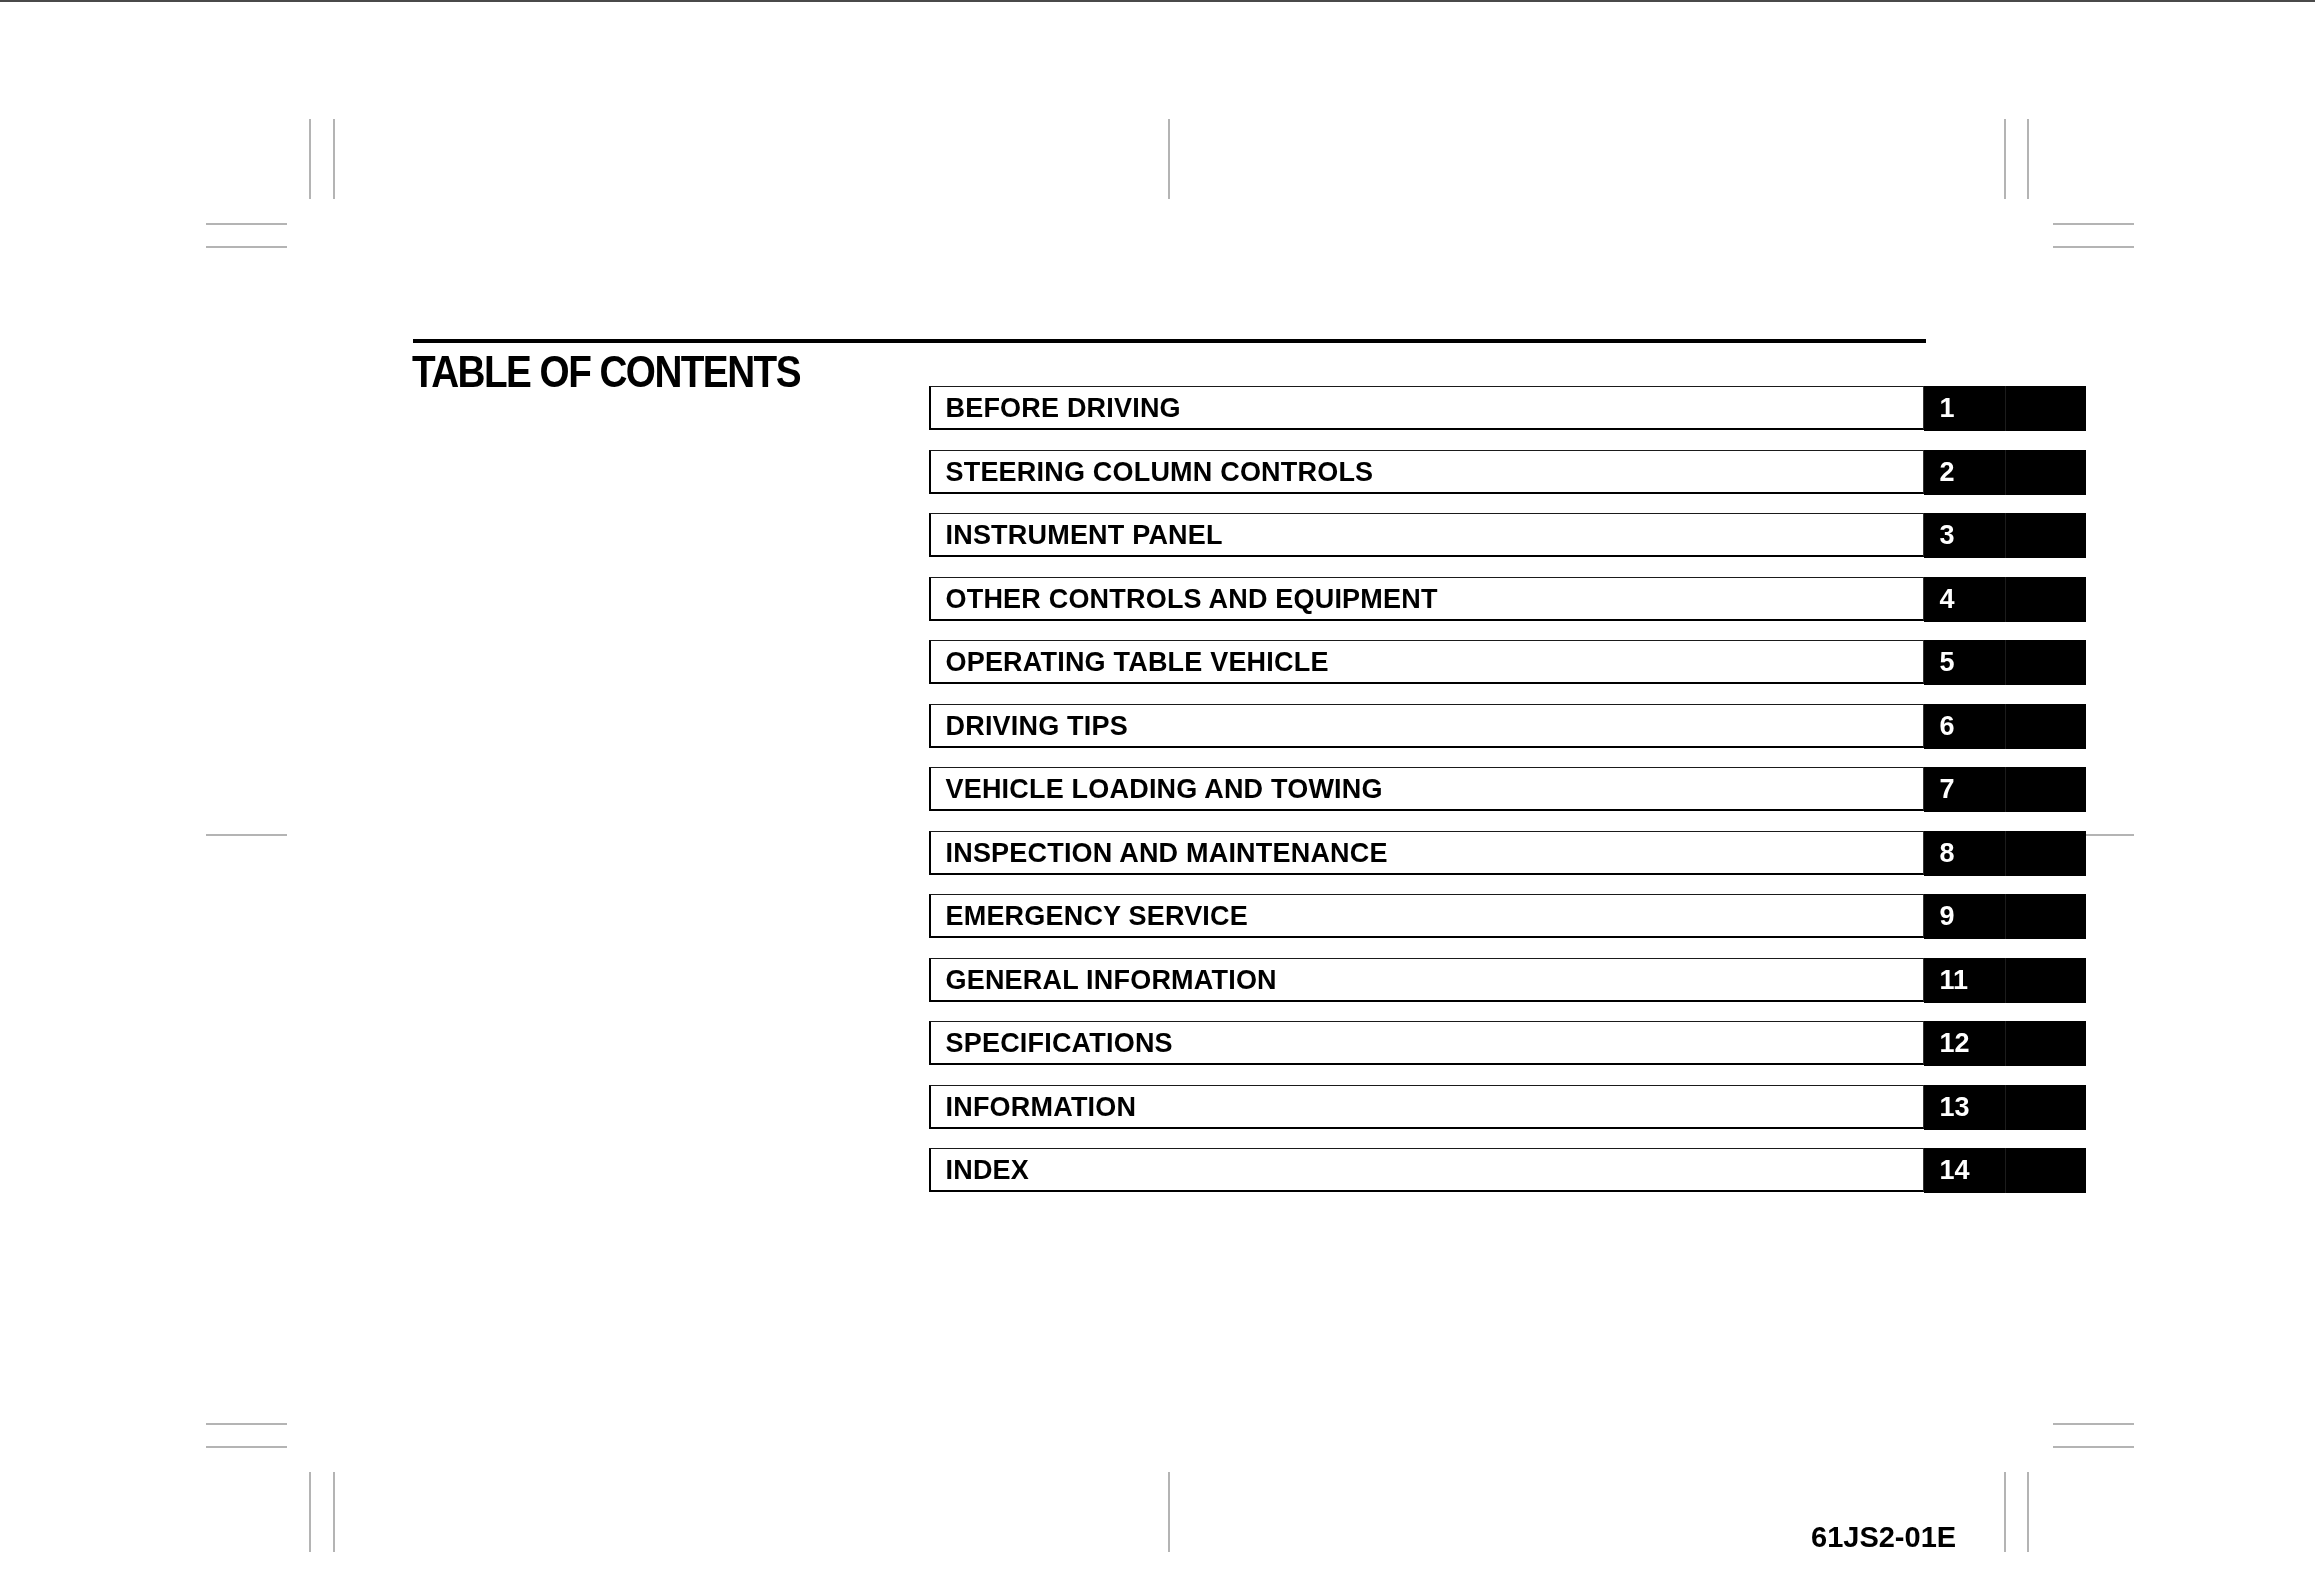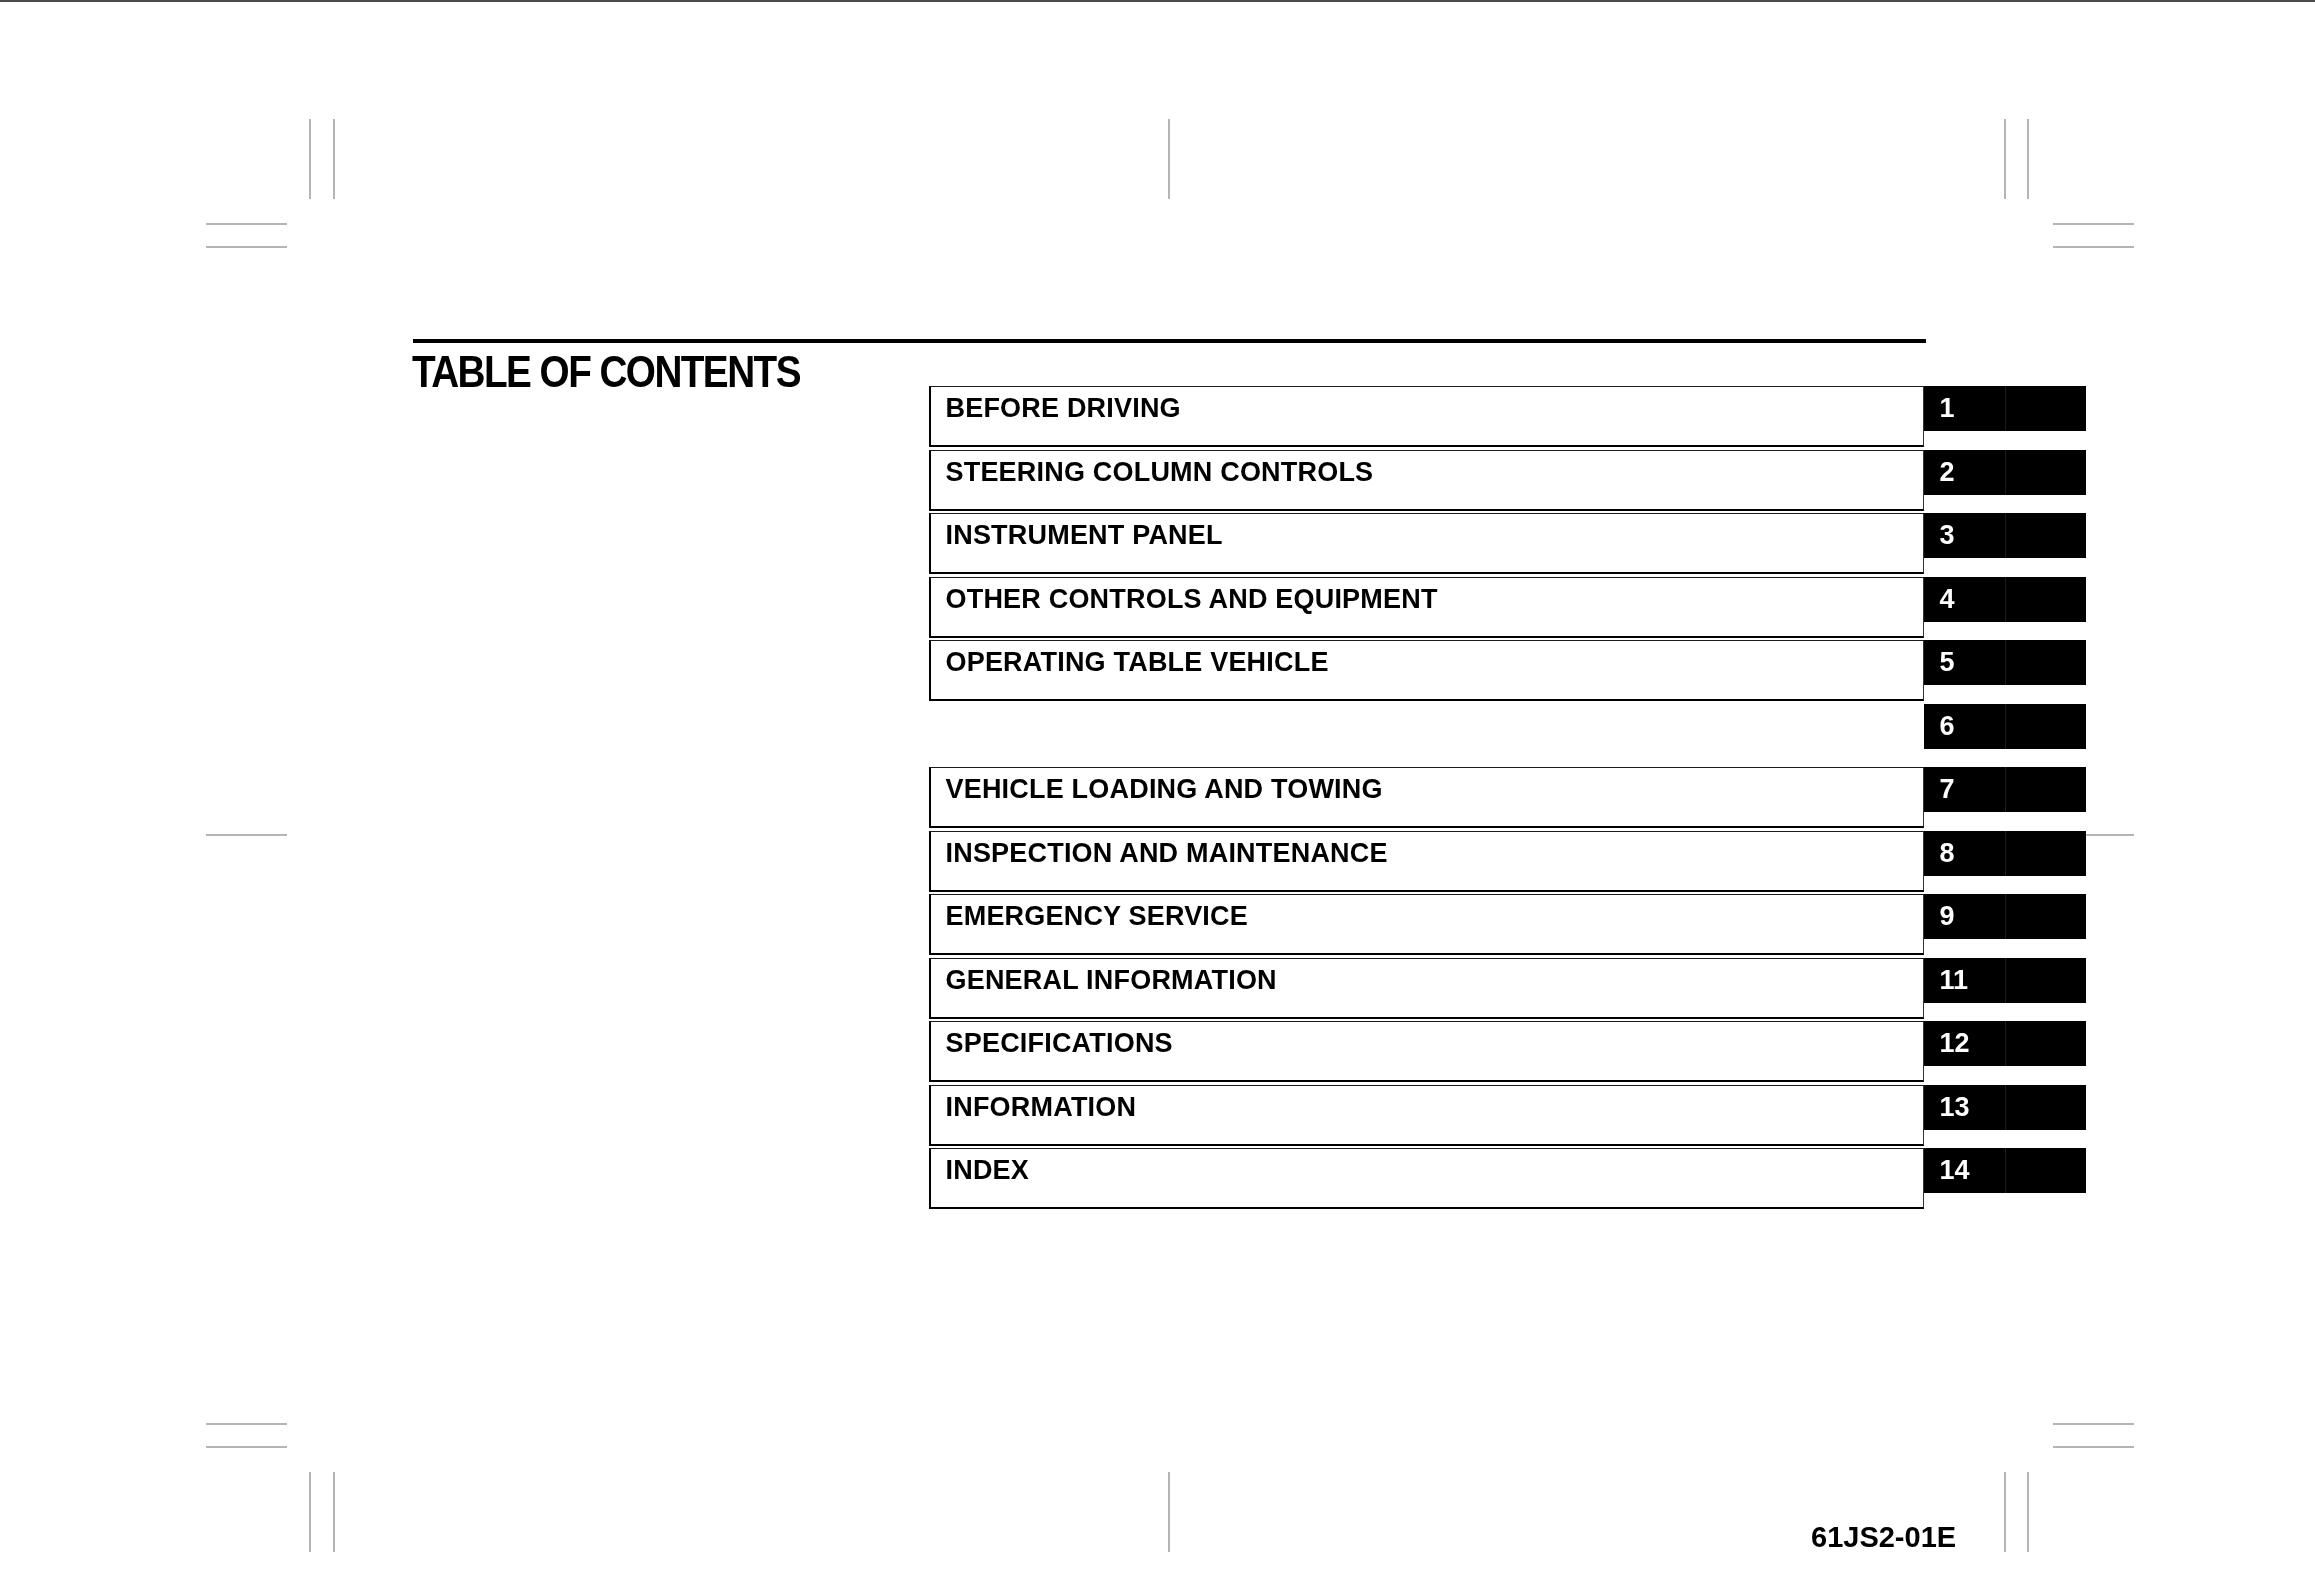--- a/index.html
+++ b/index.html
@@ -54,21 +54,21 @@
     .toc-row {
       position: relative;
       height: 45px;
       margin-bottom: 18.5px;
       display: block;
       cursor: pointer;
     }
     .toc-box {
       position: absolute;
       left: 0; top: 0;
-      width: 995px; height: 61px;
+      width: 995px; height: 44px;
       box-sizing: border-box;
       border-top: 1.8px solid #1a1a1a;
       border-bottom: 2.7px solid #000;
       border-left: 2.7px solid #000;
       border-right: 0.9px solid #333;
       background: #fff;
     }
     .toc-label {
       position: absolute;
       left: 14.5px; top: 8.1px;
@@ -185,20 +185,23 @@
   <li class="toc-row">
     <div class="toc-box">
         <span class="toc-label">OPERATING TABLE VEHICLE</span>
       </div>
     <div class="toc-tab">
         <span class="toc-tab-seam"></span>
         <span class="toc-number">5</span>
       </div>
   </li>
   <li class="toc-row">
+    <div class="toc-box">
+        <span class="toc-label">DRIVING TIPS</span>
+      </div>
     <div class="toc-tab">
         <span class="toc-tab-seam"></span>
         <span class="toc-number">6</span>
       </div>
   </li>
   <li class="toc-row">
     <div class="toc-box">
         <span class="toc-label">VEHICLE LOADING AND TOWING</span>
       </div>
     <div class="toc-tab">

